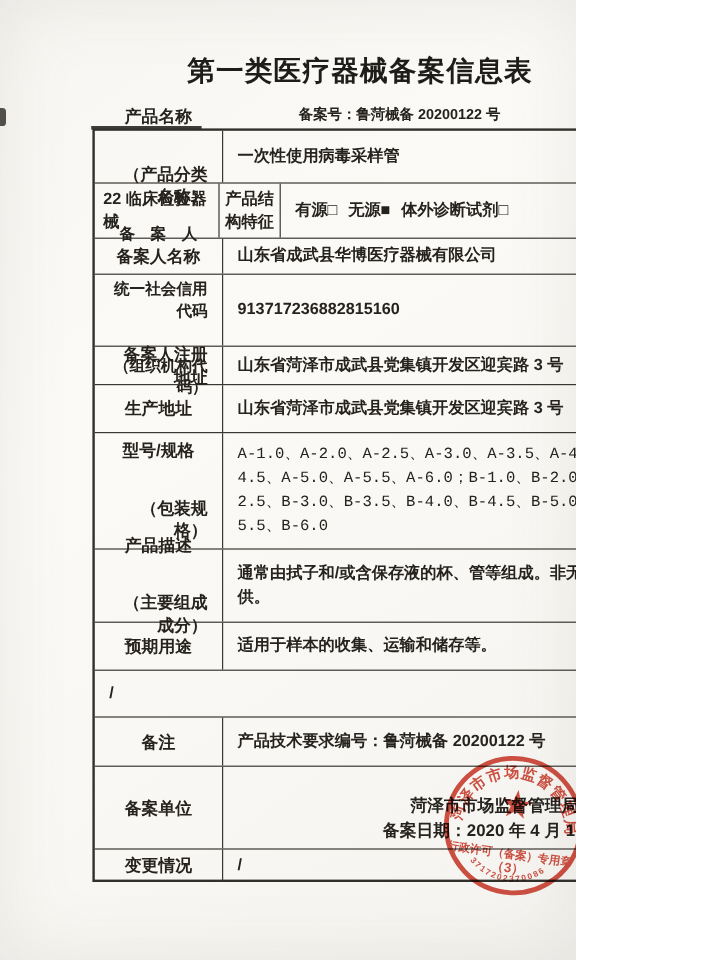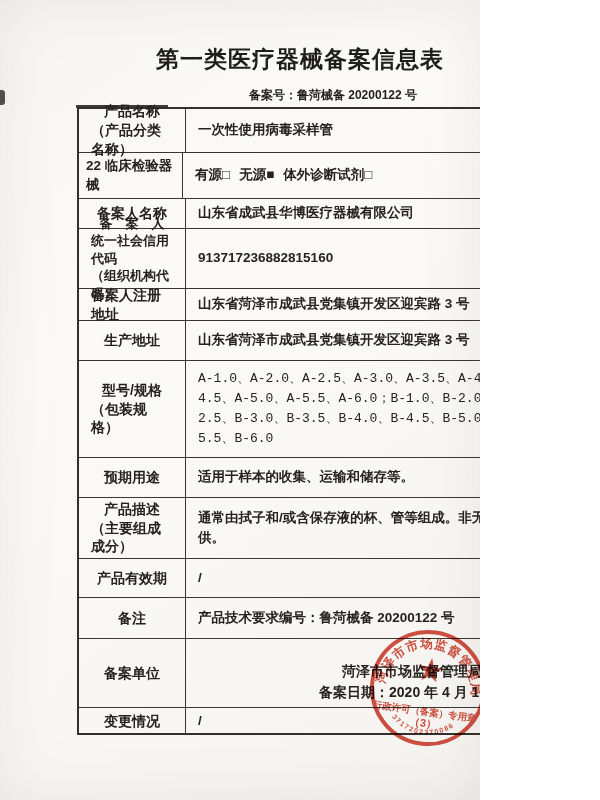--- a/index.html
+++ b/index.html
@@ -36,21 +36,21 @@
     position:absolute; left:77px; top:107px; width:460px; height:628px;
     border:2px solid #33302c; display:flex; flex-direction:column;
     font-weight:600;
   }
   .row { display:flex; border-bottom:1px solid #3a3733; flex:0 0 auto; }
   .row:last-child { border-bottom:none; flex:1 1 auto; }
 
   .cell-label {
     flex:0 0 107px; border-right:1px solid #3a3733;
     display:flex; flex-direction:column; justify-content:center; align-items:center;
-    text-align:left; font-size:14px; line-height:1.35; padding:2px 12px;
+    text-align:right; font-size:14px; line-height:1.35; padding:2px 12px;gap:29px;
   }
   .cell-label.small { font-size:13px; }
   .cell-value {
     flex:1 1 auto; display:flex; flex-direction:column; justify-content:center;
     font-size:13.5px; padding:3px 8px 3px 12px; line-height:1.5;
   }
   .cell-mid {
     flex:0 0 104px; border-right:1px solid #3a3733;
     display:flex; flex-direction:column; justify-content:center;
     font-size:13.5px; padding:2px 4px 2px 7px; line-height:1.35;
@@ -101,20 +101,21 @@
     <div class="row r1">
       <div class="cell-label">
         <span>产品名称</span>
         <span>（产品分类名称）</span>
       </div>
       <div class="cell-value">一次性使用病毒采样管</div>
     </div>
 
     <div class="row r2">
       <div class="cell-mid">22 临床检验器械</div>
+      <div class="cell-feature">产品结构特征</div>
       <div class="cell-value">
         <div class="options">
           <span>有源□</span>
           <span>无源■</span>
           <span>体外诊断试剂□</span>
         </div>
       </div>
     </div>
 
     <div class="row r3">
@@ -142,35 +143,34 @@
     </div>
 
     <div class="row r7">
       <div class="cell-label">
         <span>型号/规格</span>
         <span>（包装规格）</span>
       </div>
       <div class="cell-value model-list">A-1.0、A-2.0、A-2.5、A-3.0、A-3.5、A-4.0、A-4.5、A-5.0、A-5.5、A-6.0；B-1.0、B-2.0、B-2.5、B-3.0、B-3.5、B-4.0、B-4.5、B-5.0、B-5.5、B-6.0</div>
     </div>
 
-    <div class="row r9">
-      <div class="cell-label">预期用途</div>
-      <div class="cell-value">适用于样本的收集、运输和储存等。</div>
-    </div>
-
     <div class="row r8">
       <div class="cell-label">
         <span>产品描述</span>
         <span>（主要组成成分）</span>
       </div>
       <div class="cell-value">通常由拭子和/或含保存液的杯、管等组成。非无菌提供。</div>
     </div>
 
+    <div class="row r9">
+      <div class="cell-label">预期用途</div>
+      <div class="cell-value">适用于样本的收集、运输和储存等。</div>
+    </div>
+
     <div class="row r10">
-      <div class="cell-label">产品有效期</div>
       <div class="cell-value">/</div>
     </div>
 
     <div class="row r11">
       <div class="cell-label">备注</div>
       <div class="cell-value">产品技术要求编号：鲁菏械备 20200122 号</div>
     </div>
 
     <div class="row r12">
       <div class="cell-label">备案单位</div>

